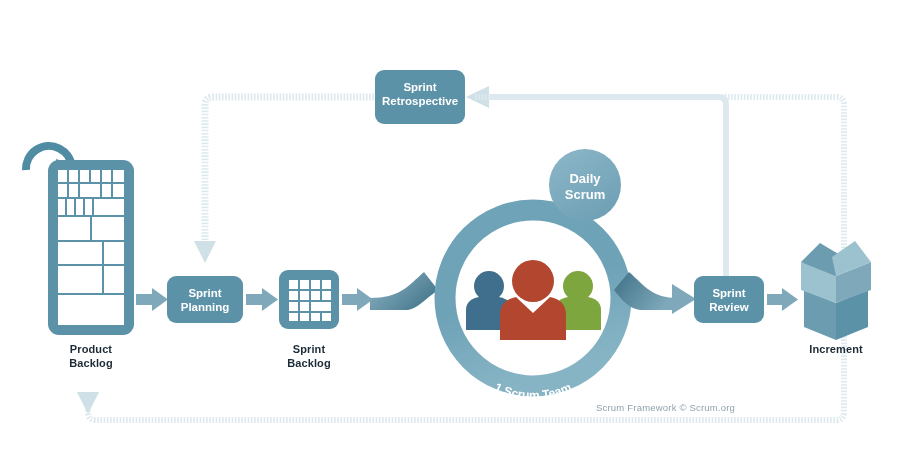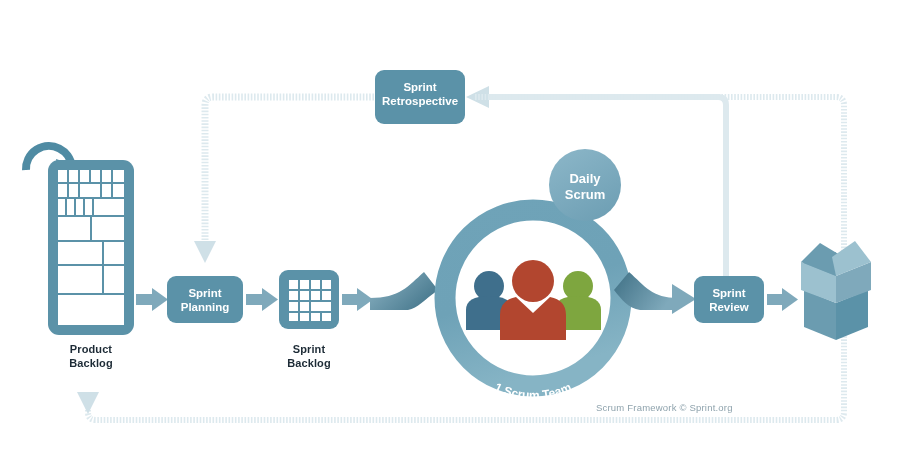--- a/index.html
+++ b/index.html
@@ -238,16 +238,17 @@
 
   <div class="boxtext" style="left:553px;top:171px;width:64px;font-size:13px;">Daily
 Scrum</div>
 
   <div class="lbl" style="left:31px;top:343px;width:120px;">Product
 Backlog</div>
 
   <div class="lbl" style="left:249px;top:343px;width:120px;">Sprint
 Backlog</div>
 
-
-  <div class="credit" style="left:596px;top:402px;">Scrum Framework © Sprint.org</div>
+  <div class="lbl" style="left:776px;top:343px;width:120px;">Increment</div>
+
+  <div class="credit" style="left:596px;top:402px;">Scrum Framework © Scrum.org</div>
 
 </div>
 
 </body></html>

